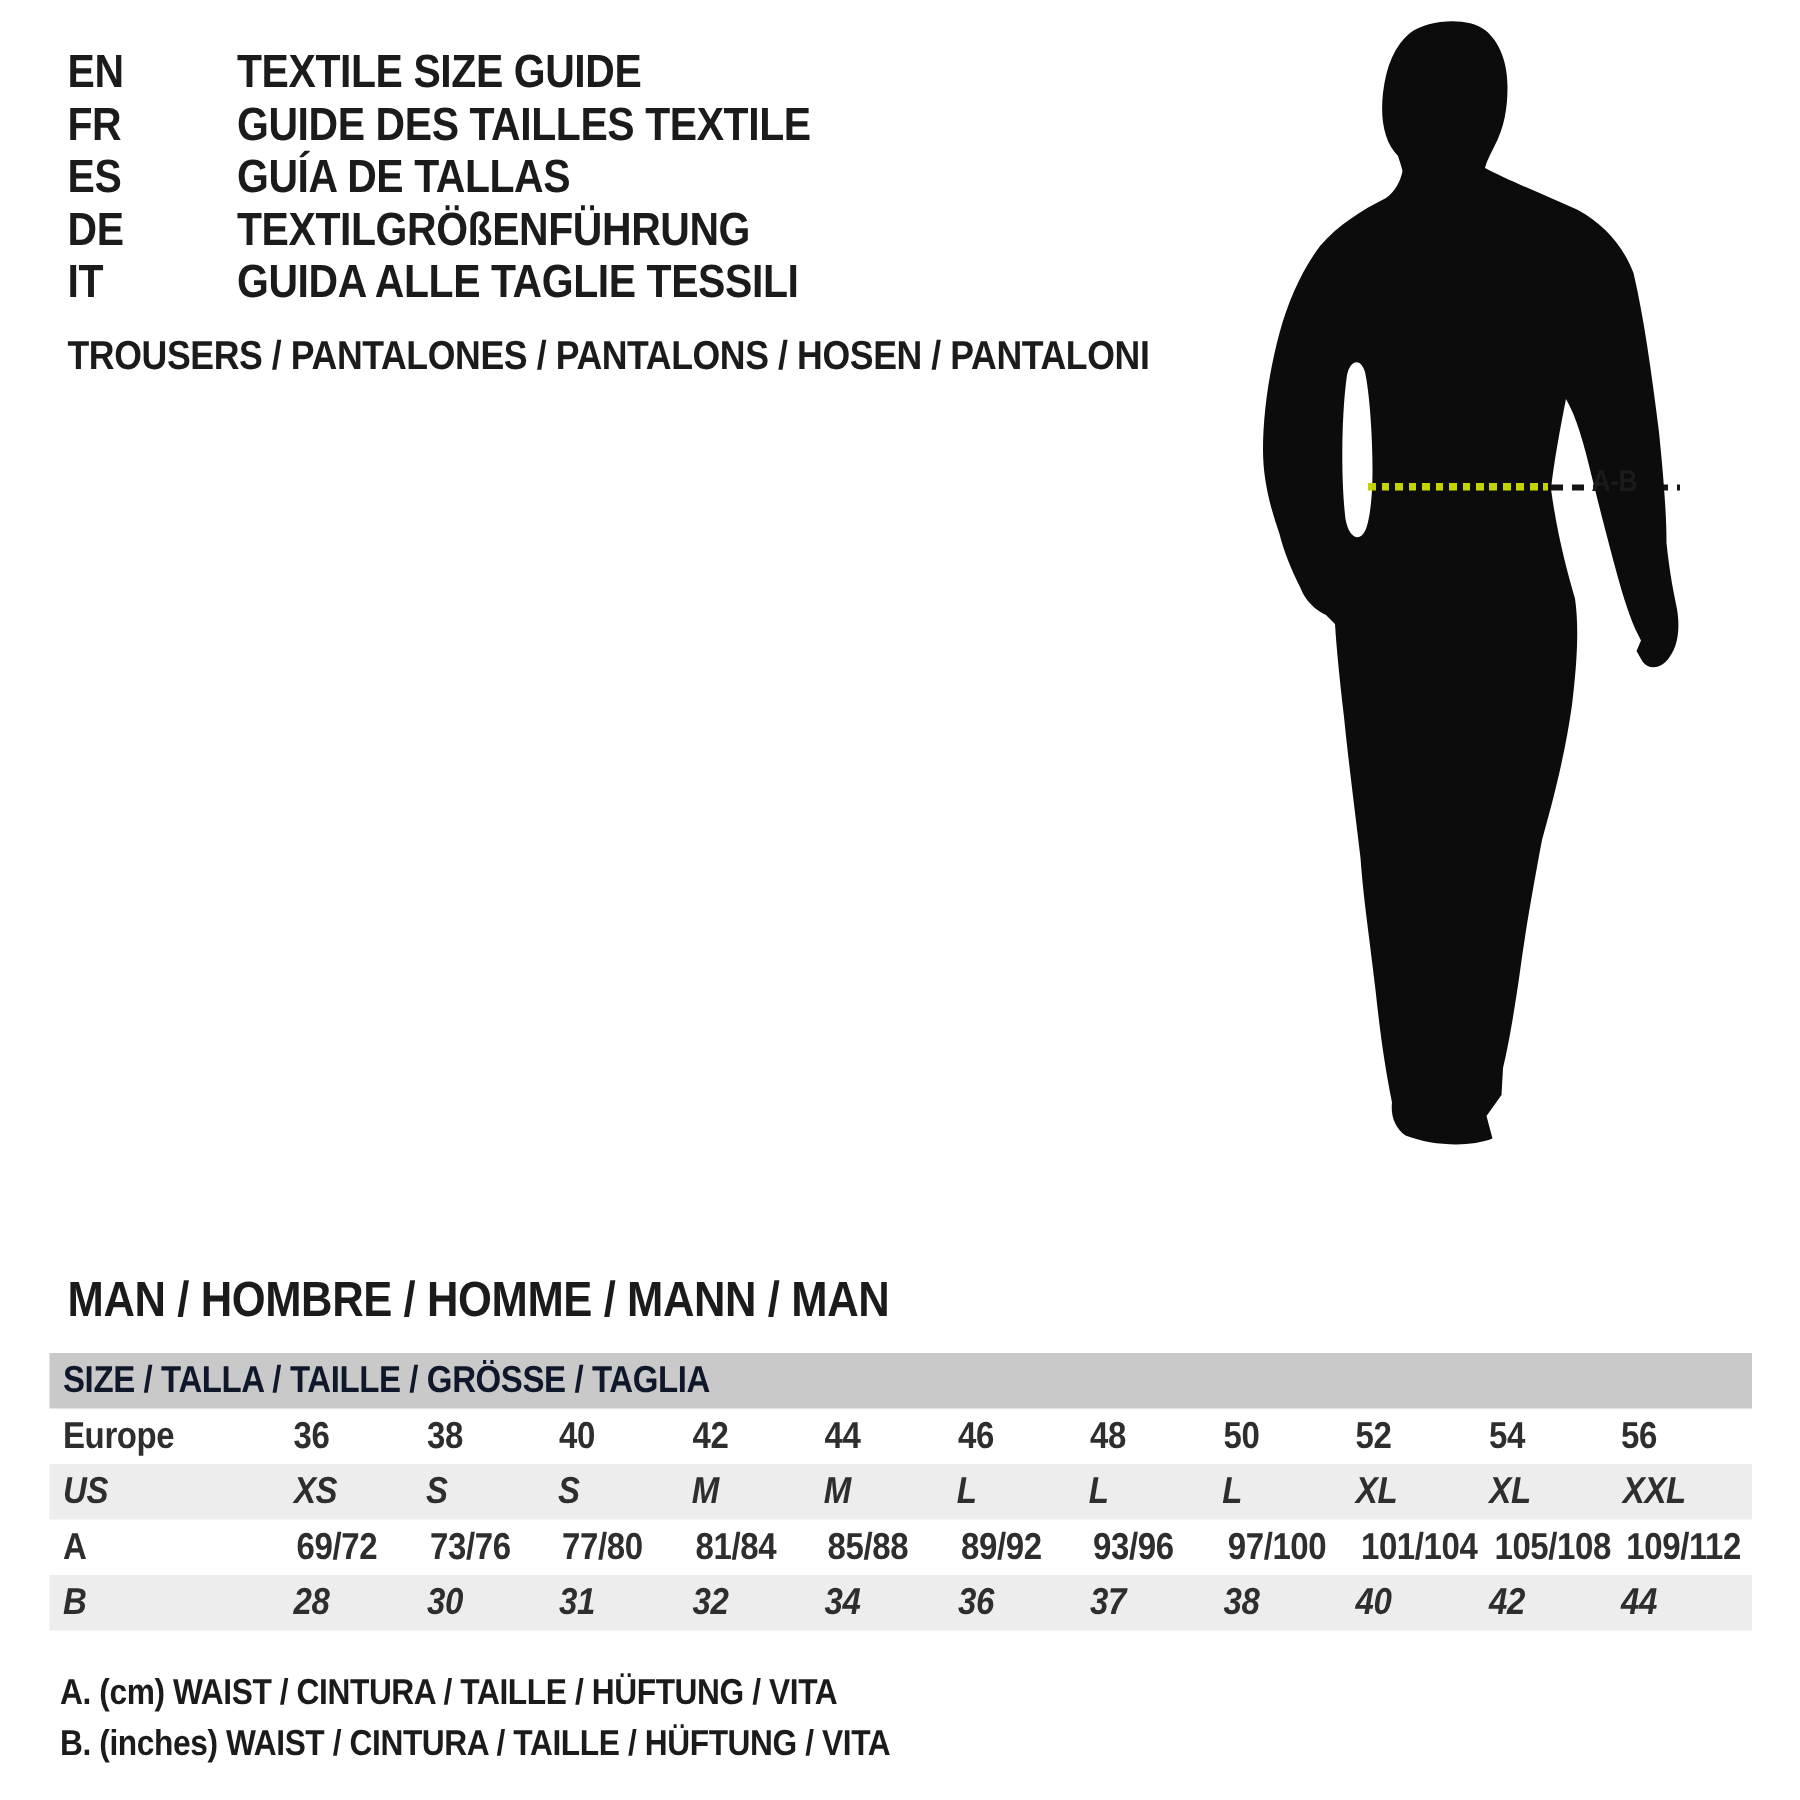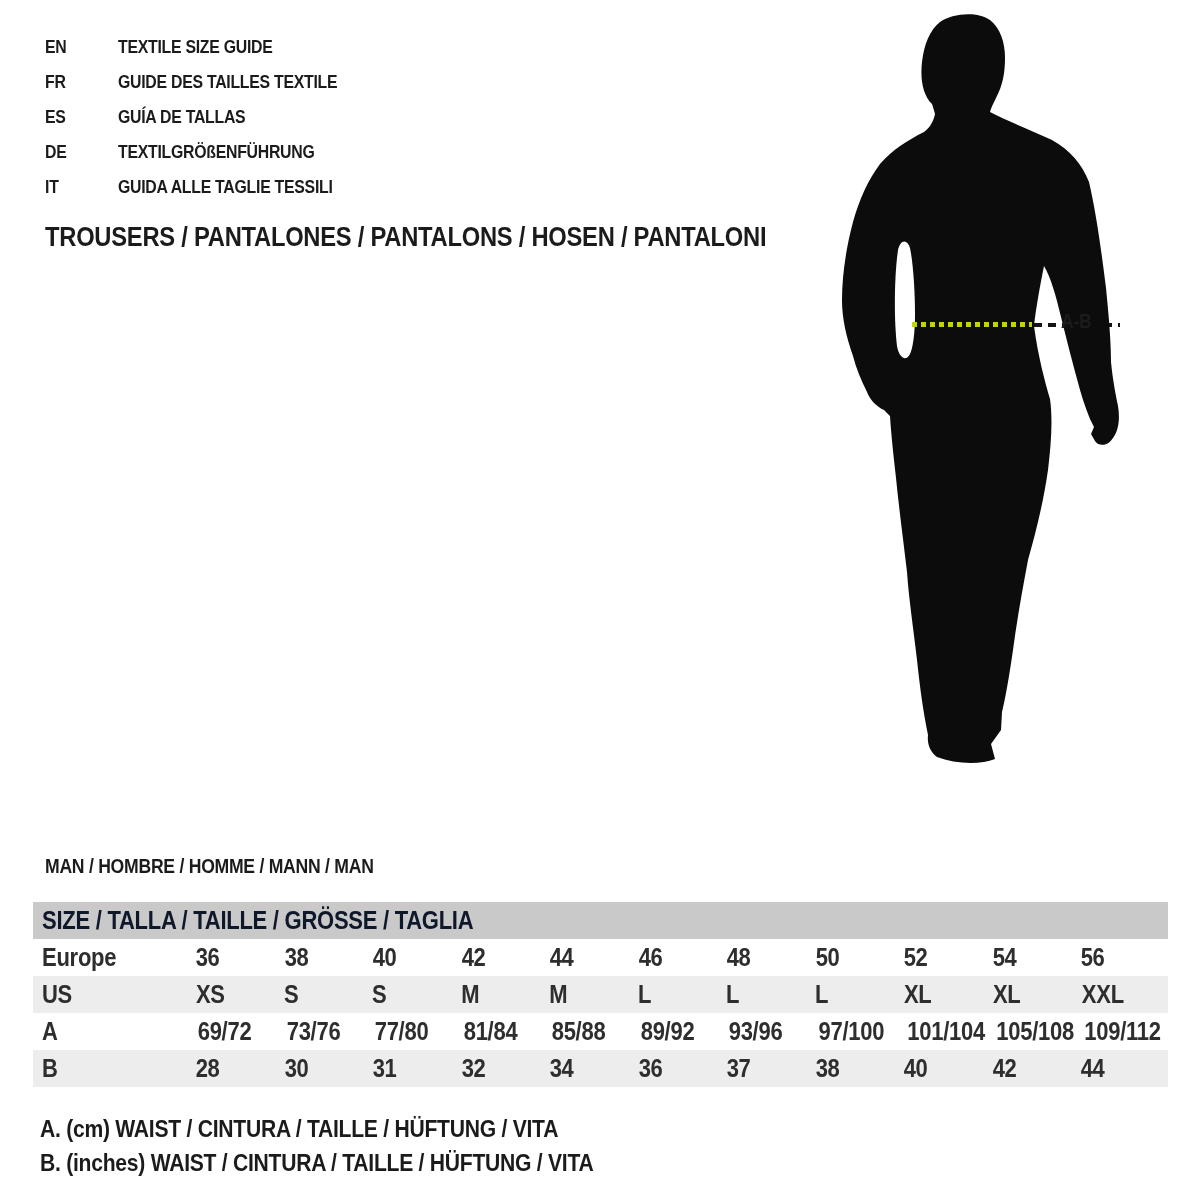--- a/index.html
+++ b/index.html
@@ -6,40 +6,40 @@
   #page{position:relative;width:1200px;height:1200px;background:#ffffff;overflow:hidden;
         font-family:"Liberation Sans","DejaVu Sans",sans-serif;font-weight:bold;color:#1b1b1b;}
 
   
   .cd{display:inline-block;white-space:nowrap;letter-spacing:-0.3px;}
   .cd-l{transform:scaleX(0.88);transform-origin:0 50%;}
   .cd-c{transform:scaleX(0.88);transform-origin:50% 50%;}
 
   
   .langs{position:absolute;left:45px;top:30px;}
-  .lang-row{display:flex;height:35px;line-height:35px;font-size:18px;}
+  .lang-row{display:flex;height:35px;line-height:35px;font-size:31px;gap:40px;}
   .lang-code{width:73px;}
 
   
   .garment{position:absolute;left:45px;top:222px;font-size:27px;line-height:30px;}
-  .section{position:absolute;left:45px;top:852px;font-size:20px;line-height:28px;text-decoration:underline;}
+  .section{position:absolute;left:45px;top:852px;font-size:33px;line-height:28px;text-decoration:underline;}
 
   
   .fig{position:absolute;left:820px;top:0px;width:320px;height:790px;z-index:2;}
   .waist-dash{position:absolute;left:1034px;top:323px;width:86px;height:4px;z-index:1;
       background:repeating-linear-gradient(90deg,#141414 0 8px,transparent 8px 14px);}
   .waist-dots{position:absolute;left:912px;top:322px;width:120px;height:5px;z-index:3;
       background:repeating-linear-gradient(90deg,#c3d400 0 5px,transparent 5px 9px);}
   .ab{position:absolute;left:1061px;top:310px;font-size:20px;z-index:4;}
 
   
   .table{position:absolute;left:33px;top:902px;width:1135px;font-size:25px;color:#2e2e2e;}
   .thead{height:37px;line-height:37px;background:#c9c9c9;color:#0f172a;padding-left:9px;}
   .trow{display:flex;height:37px;line-height:37px;}
-  .trow.stripe{background:#ededed;}
+  .trow.stripe{background:#ededed;font-style:italic;}
   .tlabel{width:152px;padding-left:9px;flex:none;}
   .tcell{flex:1;text-align:left;}
 
   
   .notes{position:absolute;left:40px;top:1112px;font-size:24px;}
   .note{height:34px;line-height:34px;}
 </style>
 </head>
 <body>
 

